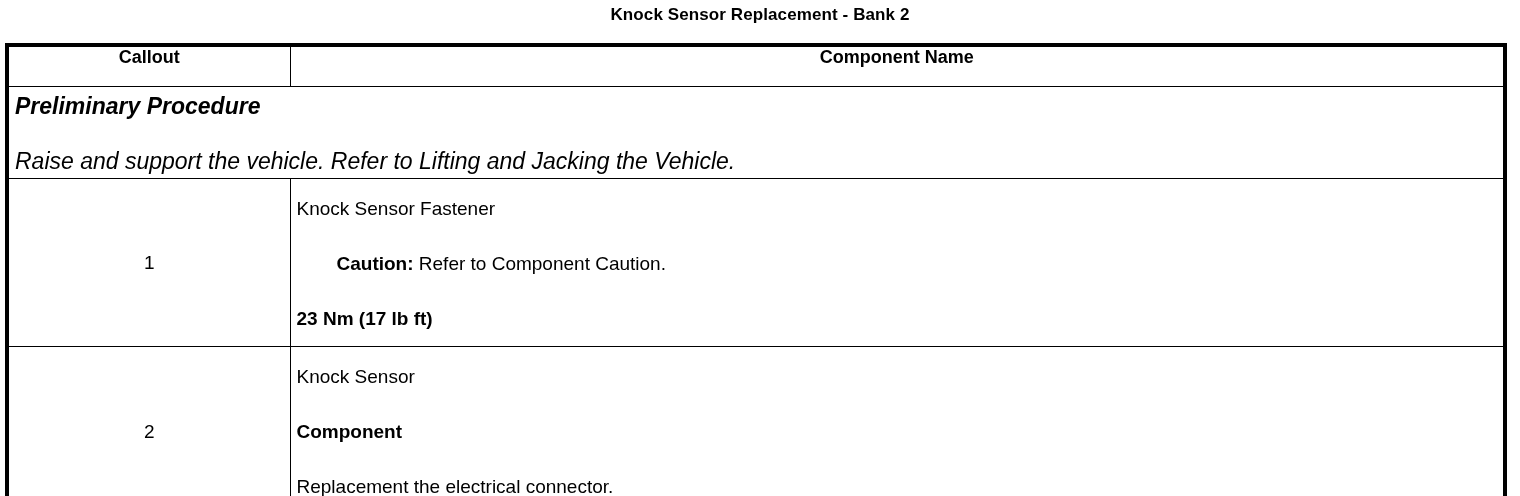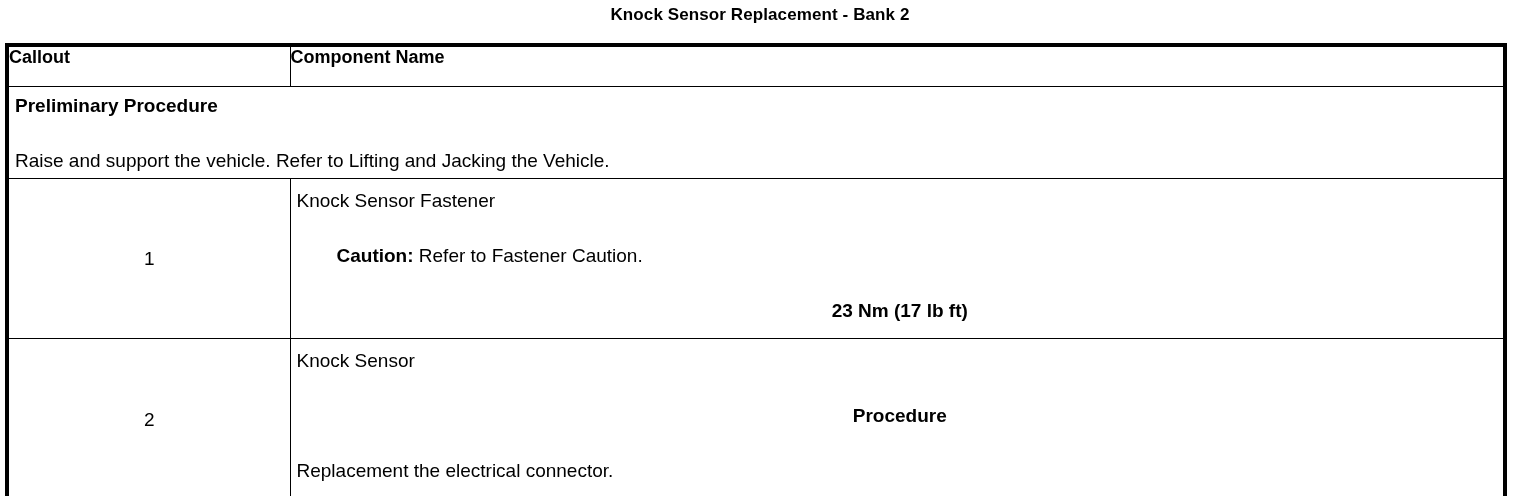--- a/index.html
+++ b/index.html
@@ -57,61 +57,62 @@
     border: 1.5px solid #000;
     vertical-align: top;
     padding: 0;
   }
 
   
   thead th {
     height: 39px;
     font-size: 18px;
     font-weight: bold;
-    text-align: left;
+    text-align: center;
     vertical-align: middle;
     border-bottom: 4px solid #000;
     border-top: none;
   }
   thead th.th-callout { border-left: none; }
   thead th.th-name    { border-right: none; }
 
   
   td.prelim {
     border-left: none;
     border-right: none;
     padding: 8px 0 6px 6px;
   }
   td.prelim .line {
-    font-size: 19px;
+    font-size: 23px;
     line-height: 22px;
+    font-style: italic;
   }
   td.prelim .line.strong { font-weight: bold; }
   td.prelim .gap { height: 33px; }
 
   
   td.callout-cell {
     text-align: center;
     vertical-align: middle;
     font-size: 19px;
     border-left: none;
   }
 
   
   td.name-cell {
-    padding: 10px 0 0 6px;
+    padding: 18px 0 0 6px;
     border-right: none;
   }
   td.name-cell .para {
     font-size: 19px;
     line-height: 23px;
     white-space: nowrap;
   }
   td.name-cell .para + .para { margin-top: 32px; }
-  td.name-cell .para.bold { font-weight: bold; text-align: center; }
+  td.name-cell .para.bold { font-weight: bold; }
   td.name-cell .lead { font-weight: bold; margin-left: 40px; }
 
   tr.row-1 td { height: 149px; }
   tr.row-2 td { height: 151px; }
 </style>
 </head>
 <body>
 
 <div class="page">
 
@@ -138,31 +139,31 @@
           <div class="gap"></div>
           <div class="line">Raise and support the vehicle. Refer to Lifting and Jacking the Vehicle.</div>
         </td>
       </tr>
 
       <tr class="row-1">
         <td class="callout-cell">1</td>
         <td class="name-cell">
           <div class="para">Knock Sensor Fastener</div>
           <div class="para">
-            <span class="lead">Caution:</span><span> Refer to Fastener Caution.</span>
+            <span class="lead">Caution:</span><span> Refer to Component Caution.</span>
           </div>
           <div class="para bold">23 Nm (17 lb ft)</div>
         </td>
       </tr>
 
       <tr class="row-2">
         <td class="callout-cell">2</td>
         <td class="name-cell">
           <div class="para">Knock Sensor</div>
-          <div class="para bold">Procedure</div>
+          <div class="para bold">Component</div>
           <div class="para">Replacement the electrical connector.</div>
         </td>
       </tr>
 
     </tbody>
   </table>
 
 </div>
 
 </body></html>

